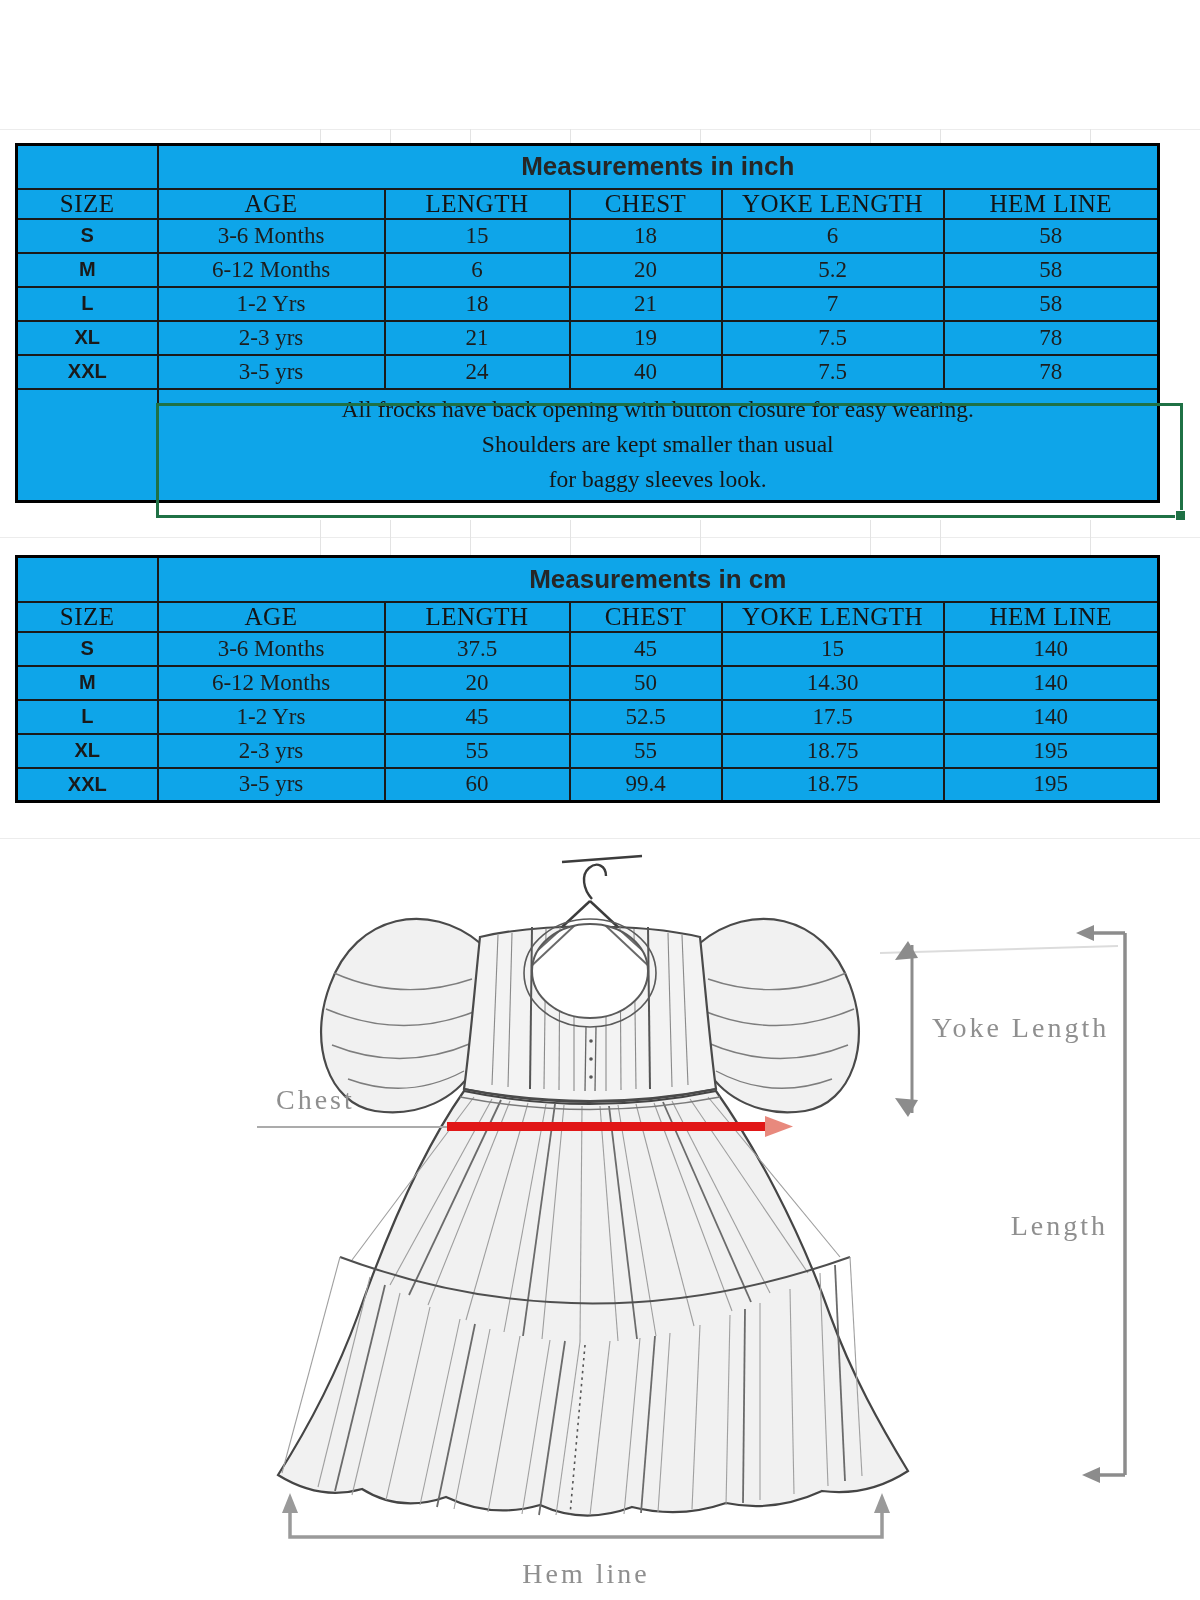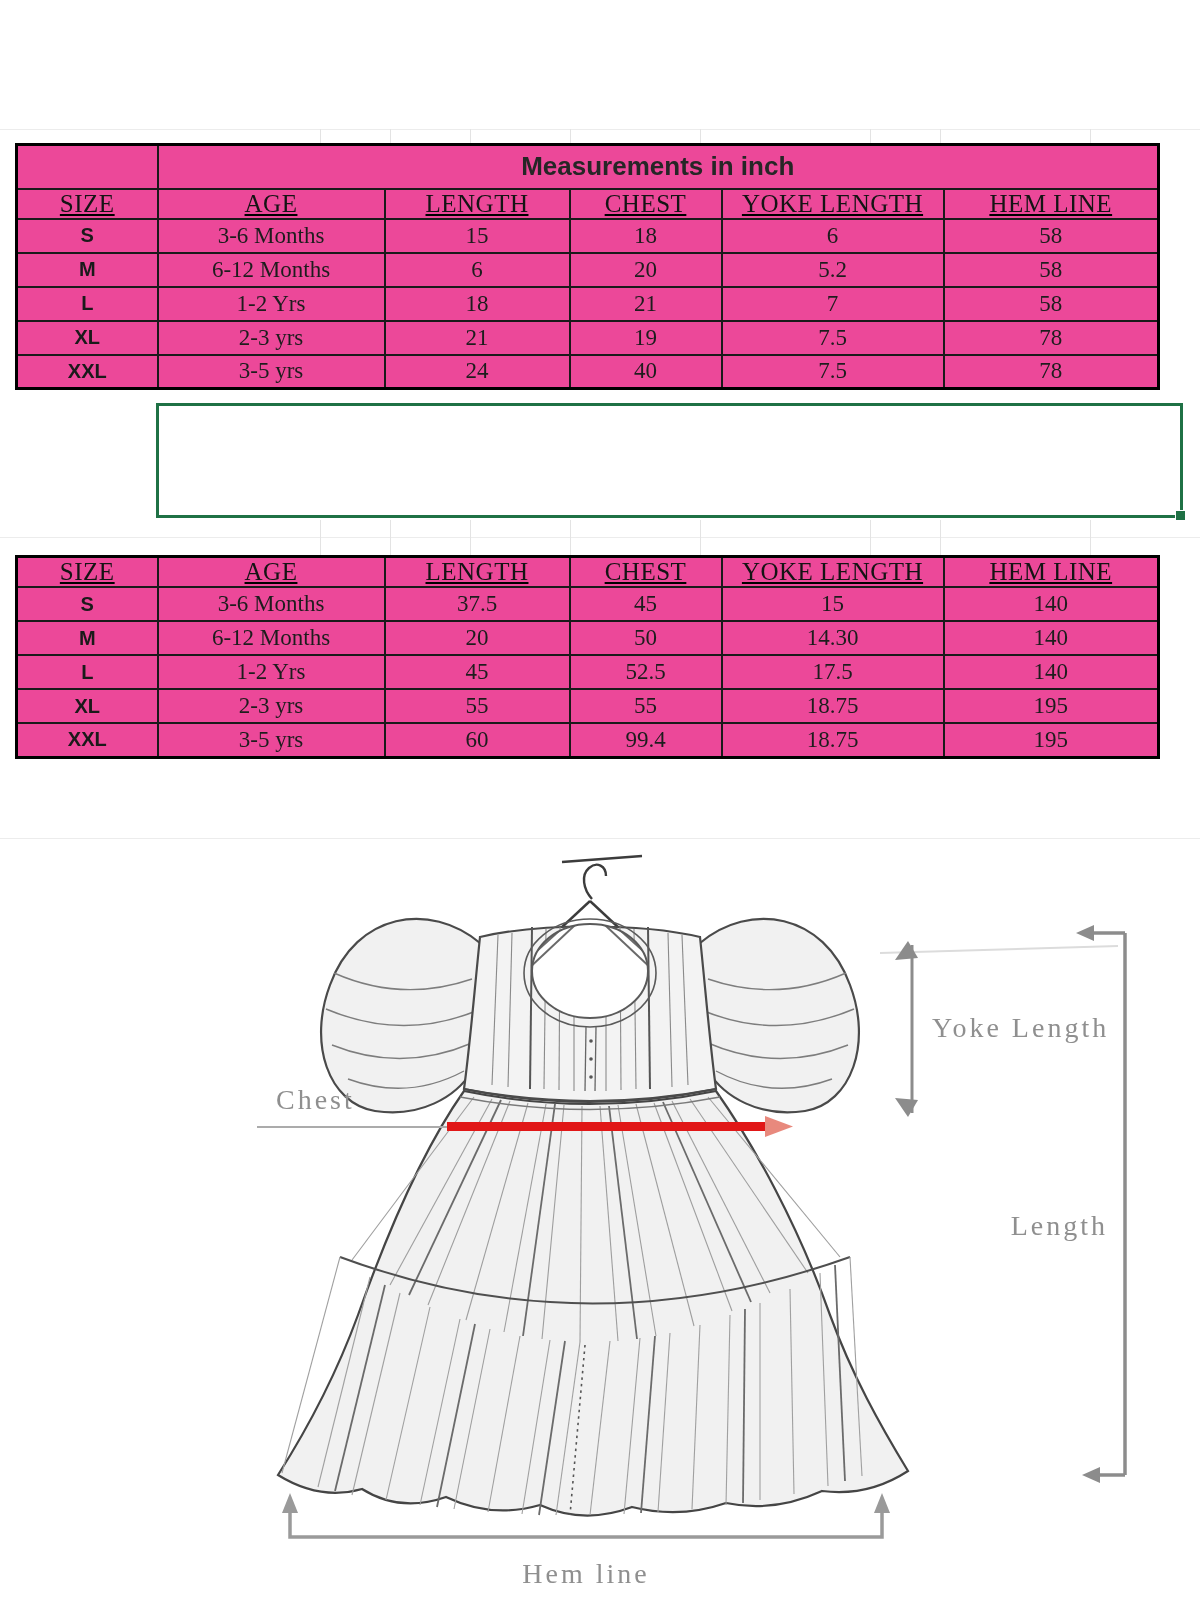--- a/index.html
+++ b/index.html
@@ -1,32 +1,32 @@
 <!DOCTYPE html>
 <html><head>
 <meta charset="utf-8">
 <style>
   html,body{margin:0;padding:0;background:#fff;}
   #canvas{position:relative;width:1200px;height:1600px;background:#ffffff;overflow:hidden;
           font-family:"Liberation Serif",serif;}
   .title{position:absolute;top:26px;left:0;width:100%;text-align:center;
          font:400 64px "Liberation Serif",serif;letter-spacing:9px;color:#0c0c0c;}
-  .tbl{position:absolute;border-collapse:collapse;table-layout:fixed;background:#ec4899;
+  .tbl{position:absolute;border-collapse:collapse;table-layout:fixed;background:#0ea5e9;
        border:3px solid #000;}
   .tbl td{border:2px solid #1a1a1a;text-align:center;vertical-align:middle;
           font:23px "Liberation Serif",serif;color:#1d1d1d;padding:0;overflow:hidden;}
   td.mhead{font:bold 26px "Liberation Sans",sans-serif;color:#262626;}
   td.chead{font:25px "Liberation Serif",serif;letter-spacing:0.5px;color:#141414;}
   td.sz{font:bold 20px "Liberation Sans",sans-serif;color:#1a1a1a;}
   td.notecell{font:23.5px "Liberation Serif",serif;line-height:35px;color:#161616;}
   .t1{left:15px;top:143px;}
   .t2{left:15px;top:555px;}
   .rowA{height:44px;}   
   .rowA2{height:45px;}  
-  .rowB{height:28px;text-decoration:underline;}   
+  .rowB{height:28px;}   
   .rowD{height:34px;}   
   .rowN{height:113px;}  
   .sel{position:absolute;left:156px;top:403px;width:1027px;height:115px;
        border:3px solid #1f7145;box-sizing:border-box;pointer-events:none;}
   .selhandle{position:absolute;right:-6px;bottom:-6px;width:9px;height:9px;
              background:#1f7145;border:1.5px solid #fff;}
   .gl{position:absolute;background:#e3e3e3;}
   .glh{position:absolute;background:#ececec;height:1px;}
   #dress-svg{position:absolute;left:240px;top:845px;}
 </style>
@@ -111,37 +111,49 @@
       <td>78</td>
     </tr>
     <tr class="rowD">
       <td class="sz">XXL</td>
       <td>3-5 yrs</td>
       <td>24</td>
       <td>40</td>
       <td>7.5</td>
       <td>78</td>
     </tr>
+    <tr class="rowN">
+      <td></td>
+      <td class="notecell" colspan="5">
+        <div>All frocks have back opening with button closure for easy wearing.</div>
+        <div>Shoulders are kept smaller than usual</div>
+        <div>for baggy sleeves look.</div>
+      </td>
+    </tr>
   </tbody>
     </table>
 
   <div class="sel">
     <div class="selhandle"></div>
   </div>
 
   <table class="tbl t2">
     <colgroup>
         <col style="width:141px">
         <col style="width:227px">
         <col style="width:185px">
               <col style="width:152px">
         <col style="width:222px">
         <col style="width:215px">
       </colgroup>
     <tbody>
+        <tr class="rowA2">
+      <td></td>
+      <td class="mhead" colspan="5">Measurements in cm</td>
+    </tr>
     <tr class="rowB">
       <td class="chead">SIZE</td>
       <td class="chead">AGE</td>
       <td class="chead">LENGTH</td>
       <td class="chead">CHEST</td>
       <td class="chead">YOKE LENGTH</td>
       <td class="chead">HEM LINE</td>
     </tr>
     <tr class="rowD">
       <td class="sz">S</td>

